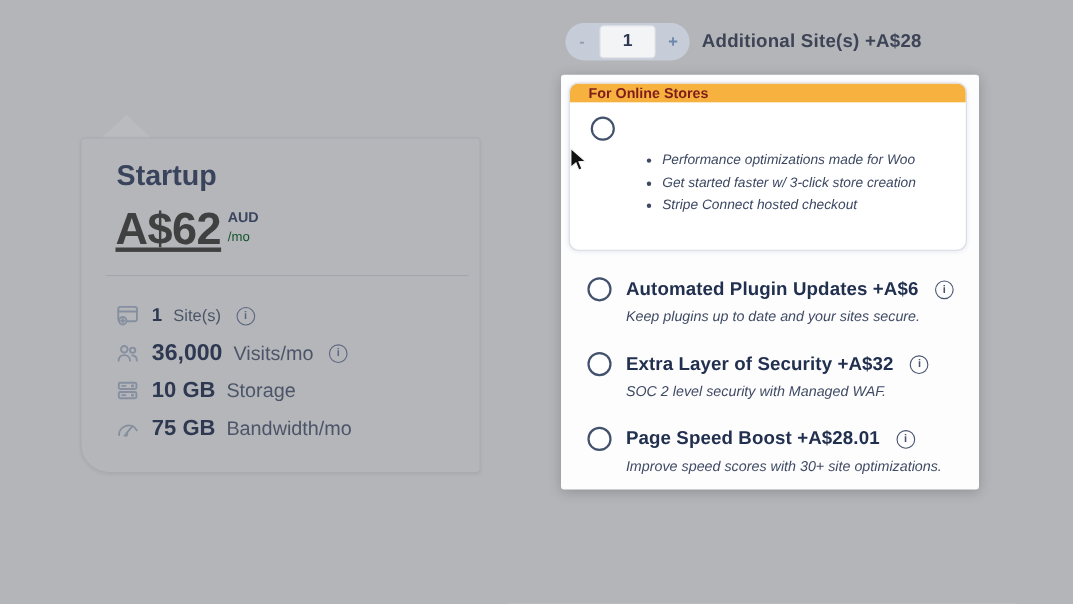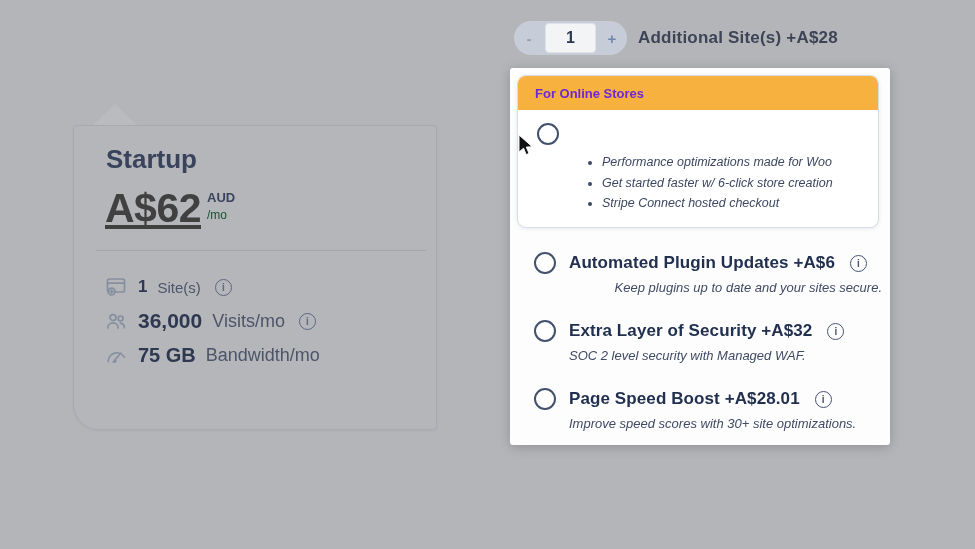--- a/index.html
+++ b/index.html
@@ -47,35 +47,35 @@
                display:inline-flex; align-items:center; justify-content:center;
                font-size:10px; font-weight:700; color:#5c6780; margin-left:6px; cursor:pointer;
                font-style:normal; flex:0 0 17px; }
 
   
   .addons-panel { position:absolute; left:510px; top:68px; width:380px; height:377px;
                   background:#fdfdfe; border-radius:3px; box-shadow:0 2px 12px rgba(0,0,0,0.20); }
   .featured-box { position:absolute; left:7px; top:7px; width:362px; height:153px;
                   background:#ffffff; border:1px solid #d8dce4; border-radius:9px;
                   box-shadow:0 1px 4px rgba(40,60,90,0.10); overflow:hidden; }
-  .banner { height:34px; background:#f6b13e; display:flex; align-items:center;
-            padding-left:17px; font-size:13px; font-weight:700; color:#6d28d9; }
+  .banner { height:17px; background:#f6b13e; display:flex; align-items:center;
+            padding-left:17px; font-size:13px; font-weight:700; color:#7f1d1d; }
   .featured-row { display:flex; align-items:center; margin:13px 0 0 19px; gap:13px; }
   .radio { width:22px; height:22px; border:2.5px solid #42516c; border-radius:50%;
            background:#fff; flex:0 0 22px; cursor:pointer; }
   .featured-title { font-size:18px; font-weight:700; color:#21304f; letter-spacing:0.1px; }
   .bullets { margin:7px 0 0 70px; padding-left:14px; }
   .bullets li { font-size:12.5px; font-style:italic; color:#3c4862; line-height:20.5px;
                 list-style:disc; }
   .option { position:absolute; left:24px; right:8px; }
   .option-head { display:flex; align-items:center; gap:13px; }
   .option-title { font-size:17px; font-weight:700; color:#22304f; letter-spacing:0.1px; }
   .option .info-icon { border-color:#46536e; color:#46536e; margin-left:2px; }
   .option-desc { margin:6px 0 0 35px; font-size:13px; font-style:italic; color:#3f4a63; }
-  .option-1 { top:184px;text-align:right; } .option-2 { top:252px; } .option-3 { top:320px; }
+  .option-1 { top:184px; } .option-2 { top:252px; } .option-3 { top:320px; }
 
   
   .buy-button { position:absolute; left:516px; top:461px; width:364px; height:61px;
                 background:#2b55a2; border-radius:31px; border:none; color:#eef2f8;
                 font-weight:700; font-size:16px; font-family:"Liberation Sans", sans-serif;
                 display:flex; align-items:center; justify-content:center; cursor:pointer;
                 letter-spacing:0.3px; box-shadow:0 1px 0 rgba(255,255,255,0.35); }
 
   
   .cursor { position:absolute; left:518px; top:134px; width:17px; height:24px; z-index:50; }
@@ -128,41 +128,55 @@
               <path d="M16.3 14.1c2.5.3 4.1 2.1 4.1 4.6"></path>
             </svg>
         </span>
         <span class="feat-value">36,000</span>
         <span class="feat-label">Visits/mo</span>
         <span class="info-icon">i</span>
       </div>
       <div class="feature-row">
         <span class="feat-icon">
           <svg width="24" height="24" viewBox="0 0 24 24">
+              <rect x="4" y="5" width="16" height="5.6" rx="1.4"></rect>
+              <rect x="4" y="13.4" width="16" height="5.6" rx="1.4"></rect>
+              <line x1="7" y1="7.8" x2="10" y2="7.8"></line>
+              <line x1="7" y1="16.2" x2="10" y2="16.2"></line>
+              <circle cx="16.5" cy="7.8" r="0.6" fill="#868f9f"></circle>
+              <circle cx="16.5" cy="16.2" r="0.6" fill="#868f9f"></circle>
+            </svg>
+        </span>
+        <span class="feat-value">10 GB</span>
+        <span class="feat-label">Storage</span>
+      </div>
+      <div class="feature-row">
+        <span class="feat-icon">
+          <svg width="24" height="24" viewBox="0 0 24 24">
               <path d="M4.2 18.5 A 8.6 8.6 0 0 1 20.3 14.2"></path>
               <line x1="10.5" y1="17.5" x2="16.6" y2="10.2"></line>
               <path d="M9.2 18.8 a 1.6 1.6 0 0 0 2.6 -1.3"></path>
             </svg>
         </span>
         <span class="feat-value">75 GB</span>
         <span class="feat-label">Bandwidth/mo</span>
       </div>
     </div>
   </div>
 
   <div class="addons-panel">
 
     <div class="featured-box">
       <div class="banner">For Online Stores</div>
       <div class="featured-row">
         <span class="radio"></span>
       </div>
       <ul class="bullets">
         <li>Performance optimizations made for Woo</li>
-        <li>Get started faster w/ 6-click store creation</li>
+        <li>Get started faster w/ 3-click store creation</li>
         <li>Stripe Connect hosted checkout</li>
       </ul>
     </div>
 
     <div class="option option-1">
       <div class="option-head">
         <span class="radio"></span>
         <span class="option-title">Automated Plugin Updates +A$6</span>
         <span class="info-icon">i</span>
       </div>

